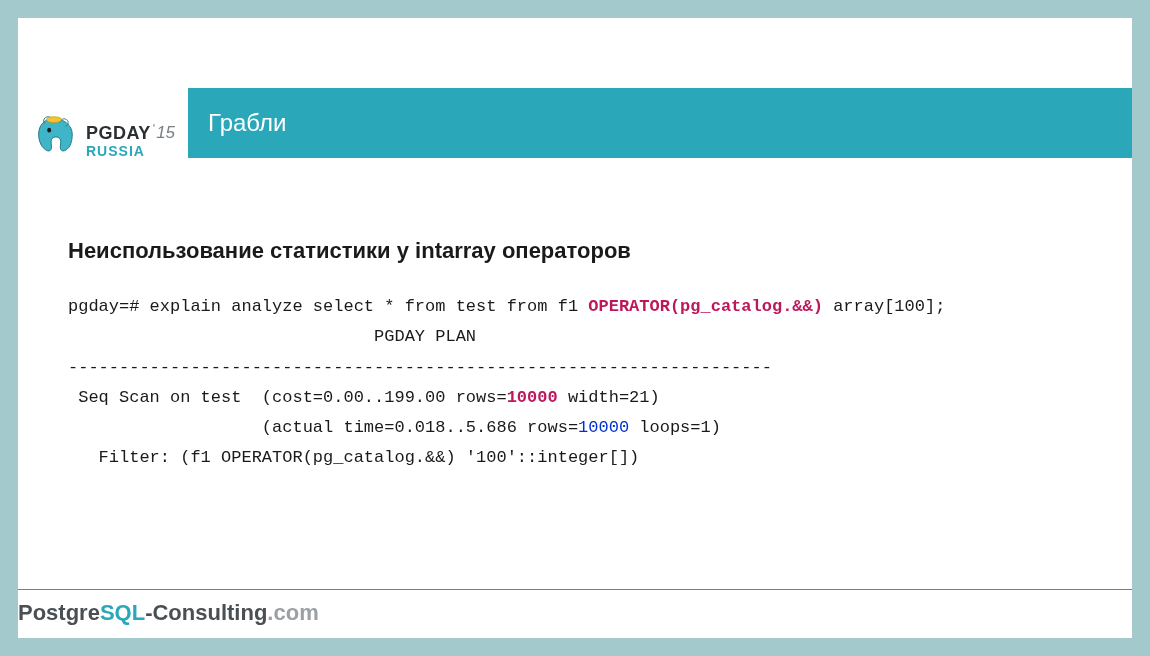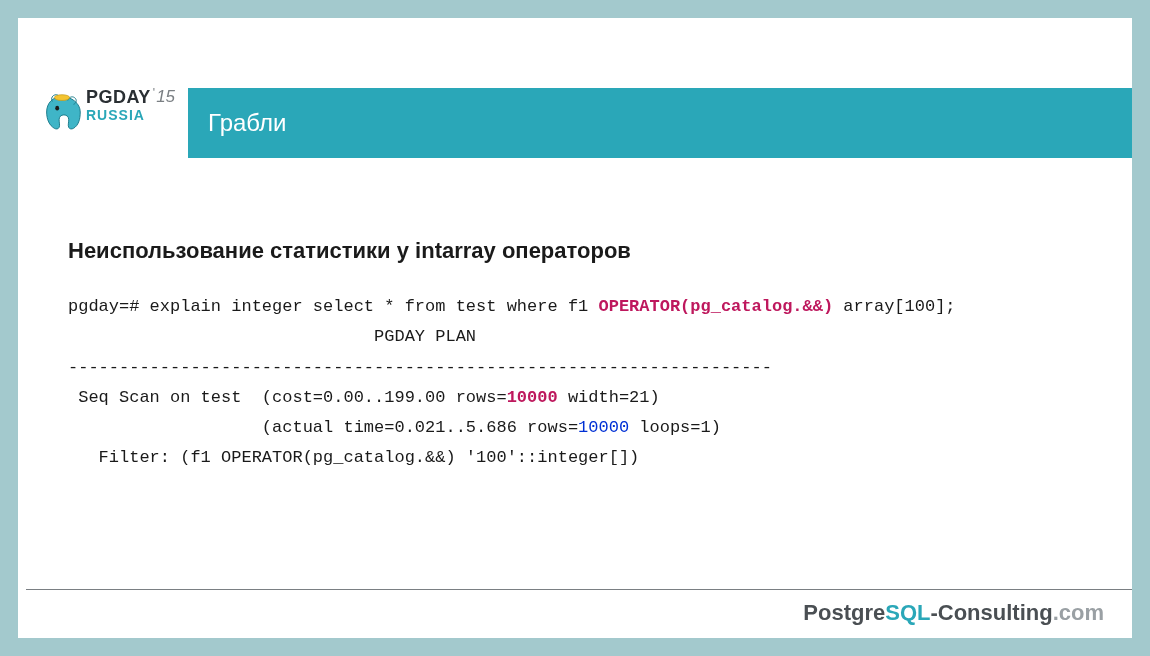--- a/index.html
+++ b/index.html
@@ -19,22 +19,23 @@
   }
   .header {
     display: flex;
     align-items: stretch;
     height: 70px;
     margin-top: 70px;
   }
   .logo-block {
     width: 170px;
     display: flex;
-    align-items: flex-start;
-    padding-left: 20px;
+    align-items: flex-end;
+    padding-left: 12px;
+    gap: 8px;
   }
   .elephant {
     width: 48px;
     height: 48px;
     flex-shrink: 0;
   }
   .logo-text { display: flex; flex-direction: column; line-height: 1; }
   .logo-line1 { display: flex; align-items: flex-start; }
   .pgday { font-weight: 700; font-size: 18px; color: #2a2f33; letter-spacing: 0.5px; }
   .apos { font-size: 12px; color: #7a7f83; margin-left: 2px; margin-top: -1px; }
@@ -66,25 +67,24 @@
     font-size: 17px;
     line-height: 1.78;
     color: #1a1a1a;
     white-space: pre;
   }
   .red { color: #be185d; font-weight: bold; }
   .blue { color: #0030d4; }
   .footer {
     position: absolute;
     bottom: 0;
-    left: 8px;
+    left: 0;
     right: 0;
     border-top: 1px solid #7a7f83;
     padding: 10px 28px 12px 0;
-    text-align: right;
     font-size: 22px;
     font-weight: 600;
   }
   .f1 { color: #4a4f53; }
   .f2 { color: #2aa7b8; }
   .f3 { color: #9aa0a4; }
 </style>
 </head>
 <body>
 
@@ -106,25 +106,25 @@
           <span class="yr">15</span>
         </div>
         <span class="russia">RUSSIA</span>
       </div>
     </div>
     <div class="title-bar">Грабли</div>
   </div>
 
   <div class="content">
     <div class="subhead">Неиспользование статистики у intarray операторов</div>
-    <div class="code"><span>pgday=# explain integer select * from test where f1 </span><span class="red">OPERATOR(pg_catalog.&amp;&amp;)</span><span> array[100];</span>
+    <div class="code"><span>pgday=# explain analyze select * from test from f1 </span><span class="red">OPERATOR(pg_catalog.&amp;&amp;)</span><span> array[100];</span>
 <span>                              PGDAY PLAN</span>
 <span>---------------------------------------------------------------------</span>
 <span> Seq Scan on test  (cost=0.00..199.00 rows=</span><span class="red">10000</span><span> width=21)</span>
-<span>                   (actual time=0.021..5.686 rows=</span><span class="blue">10000</span><span> loops=1)</span>
+<span>                   (actual time=0.018..5.686 rows=</span><span class="blue">10000</span><span> loops=1)</span>
 <span>   Filter: (f1 OPERATOR(pg_catalog.&amp;&amp;) '100'::integer[])</span></div>
   </div>
 
   <div class="footer">
     <span class="f1">Postgre</span><span class="f2">SQL</span><span class="f1">-Consulting</span><span class="f3">.com</span>
   </div>
 
 </div>
 
 </body></html>

